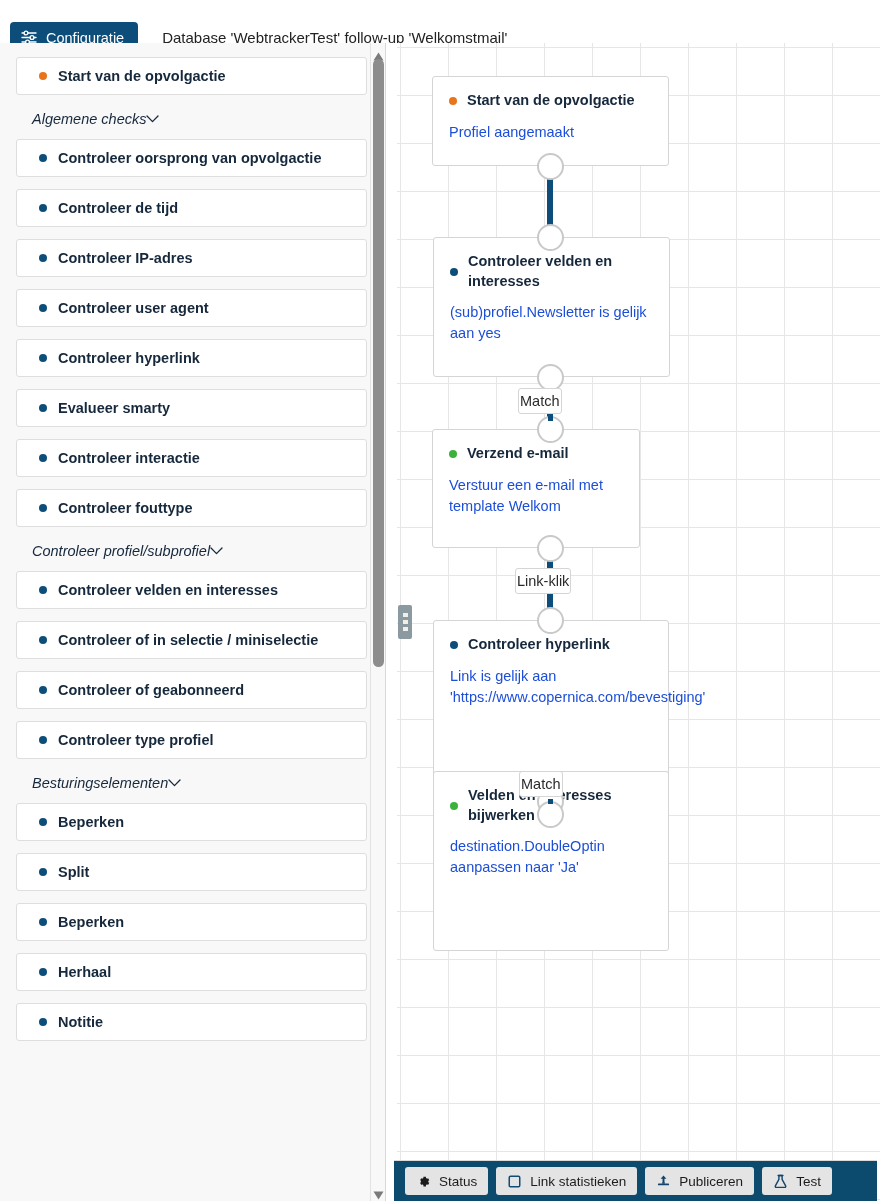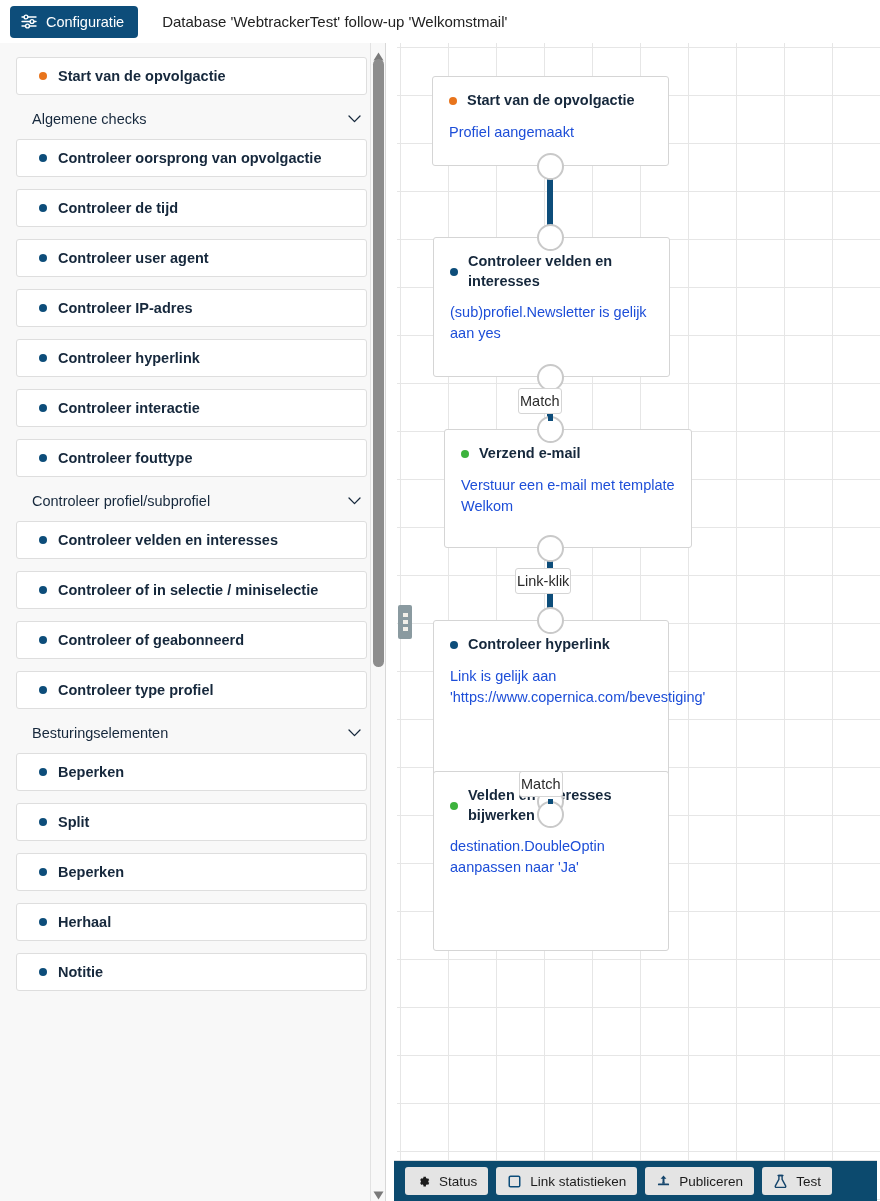--- a/index.html
+++ b/index.html
@@ -6,21 +6,21 @@
   html, body {
     width: 880px; height: 1201px;
     font-family: "Liberation Sans", sans-serif;
     background: #ffffff;
     overflow: hidden;
   }
   #app { position: relative; width: 880px; height: 1201px; }
 
   
   .header {
-    position: absolute; left: 0; top: 0; width: 880px; height: 43px;
+    position: absolute; left: 0; top: 16px; width: 880px; height: 43px;
     background: #ffffff;
     display: flex; align-items: center;
   }
   .config-btn {
     margin-left: 10px;
     height: 32px; padding: 0 14px 0 11px;
     background: #0d4d7a; color: #ffffff;
     border-radius: 4px;
     display: flex; align-items: center; gap: 8px;
     font-size: 14.5px; cursor: pointer;
@@ -57,24 +57,25 @@
     background: #0d4d7a; flex: 0 0 auto;
     margin-right: 11px;
   }
   .dot.orange { background: #e8741c; }
   .dot.green  { background: #3cb23c; }
   .node-card-label {
     font-size: 14.5px; font-weight: bold; color: #16283c;
     white-space: nowrap;
   }
   .group-head {
-    display: flex; align-items: center; justify-content: space-between;
+    display: flex; align-items: center; justify-content: flex-start;
     padding: 4px 6px 4px 16px;
     margin-bottom: 8px; margin-top: 3px;
     cursor: pointer;
+    font-style: italic;
   }
   .group-title { font-size: 14.5px; color: #16283c; }
   .chev { width: 13px; height: 8px; display:block; }
 
   
   .sb-track {
     position: absolute; right: 0; top: 0; width: 15px; height: 1158px;
     background: #f8f8f8; border-left: 1px solid #e2e2e2;
   }
   .sb-up, .sb-down {
@@ -204,29 +205,33 @@
         <div class="node-card">
           <span class="dot"></span>
           <span class="node-card-label">Controleer oorsprong van opvolgactie</span>
         </div>
         <div class="node-card">
           <span class="dot"></span>
           <span class="node-card-label">Controleer de tijd</span>
         </div>
         <div class="node-card">
           <span class="dot"></span>
+          <span class="node-card-label">Controleer IP-adres</span>
+        </div>
+        <div class="node-card">
+          <span class="dot"></span>
           <span class="node-card-label">Controleer user agent</span>
         </div>
         <div class="node-card">
           <span class="dot"></span>
-          <span class="node-card-label">Controleer IP-adres</span>
-        </div>
-        <div class="node-card">
-          <span class="dot"></span>
           <span class="node-card-label">Controleer hyperlink</span>
+        </div>
+        <div class="node-card">
+          <span class="dot"></span>
+          <span class="node-card-label">Evalueer smarty</span>
         </div>
         <div class="node-card">
           <span class="dot"></span>
           <span class="node-card-label">Controleer interactie</span>
         </div>
         <div class="node-card">
           <span class="dot"></span>
           <span class="node-card-label">Controleer fouttype</span>
         </div>
         <div class="group-head">
@@ -310,21 +315,21 @@
         <div class="port" style="left: 139.5px; top: 109.5px;"></div>
         <div class="fnode" style="left: 36px; top: 194px; width: 237px; height: 140px;">
           <div class="fnode-head">
             <span class="dot"></span>
             <div class="fnode-title">Controleer velden en interesses</div>
           </div>
           <div class="fnode-desc">(sub)profiel.Newsletter is gelijk aan yes</div>
         </div>
         <div class="port" style="left: 139.5px; top: 180.5px;"></div>
         <div class="port" style="left: 139.5px; top: 320.5px;"></div>
-        <div class="fnode" style="left: 47px; top: 386px; width: 248px; height: 119px;">
+        <div class="fnode" style="left: 35px; top: 386px; width: 208px; height: 119px;">
           <div class="fnode-head">
             <span class="dot green"></span>
             <div class="fnode-title">Verzend e-mail</div>
           </div>
           <div class="fnode-desc">Verstuur een e-mail met template Welkom</div>
         </div>
         <div class="port" style="left: 139.5px; top: 372.5px;"></div>
         <div class="port" style="left: 139.5px; top: 491.5px;"></div>
         <div class="fnode" style="left: 36px; top: 577px; width: 236px; height: 181px;">
           <div class="fnode-head">

